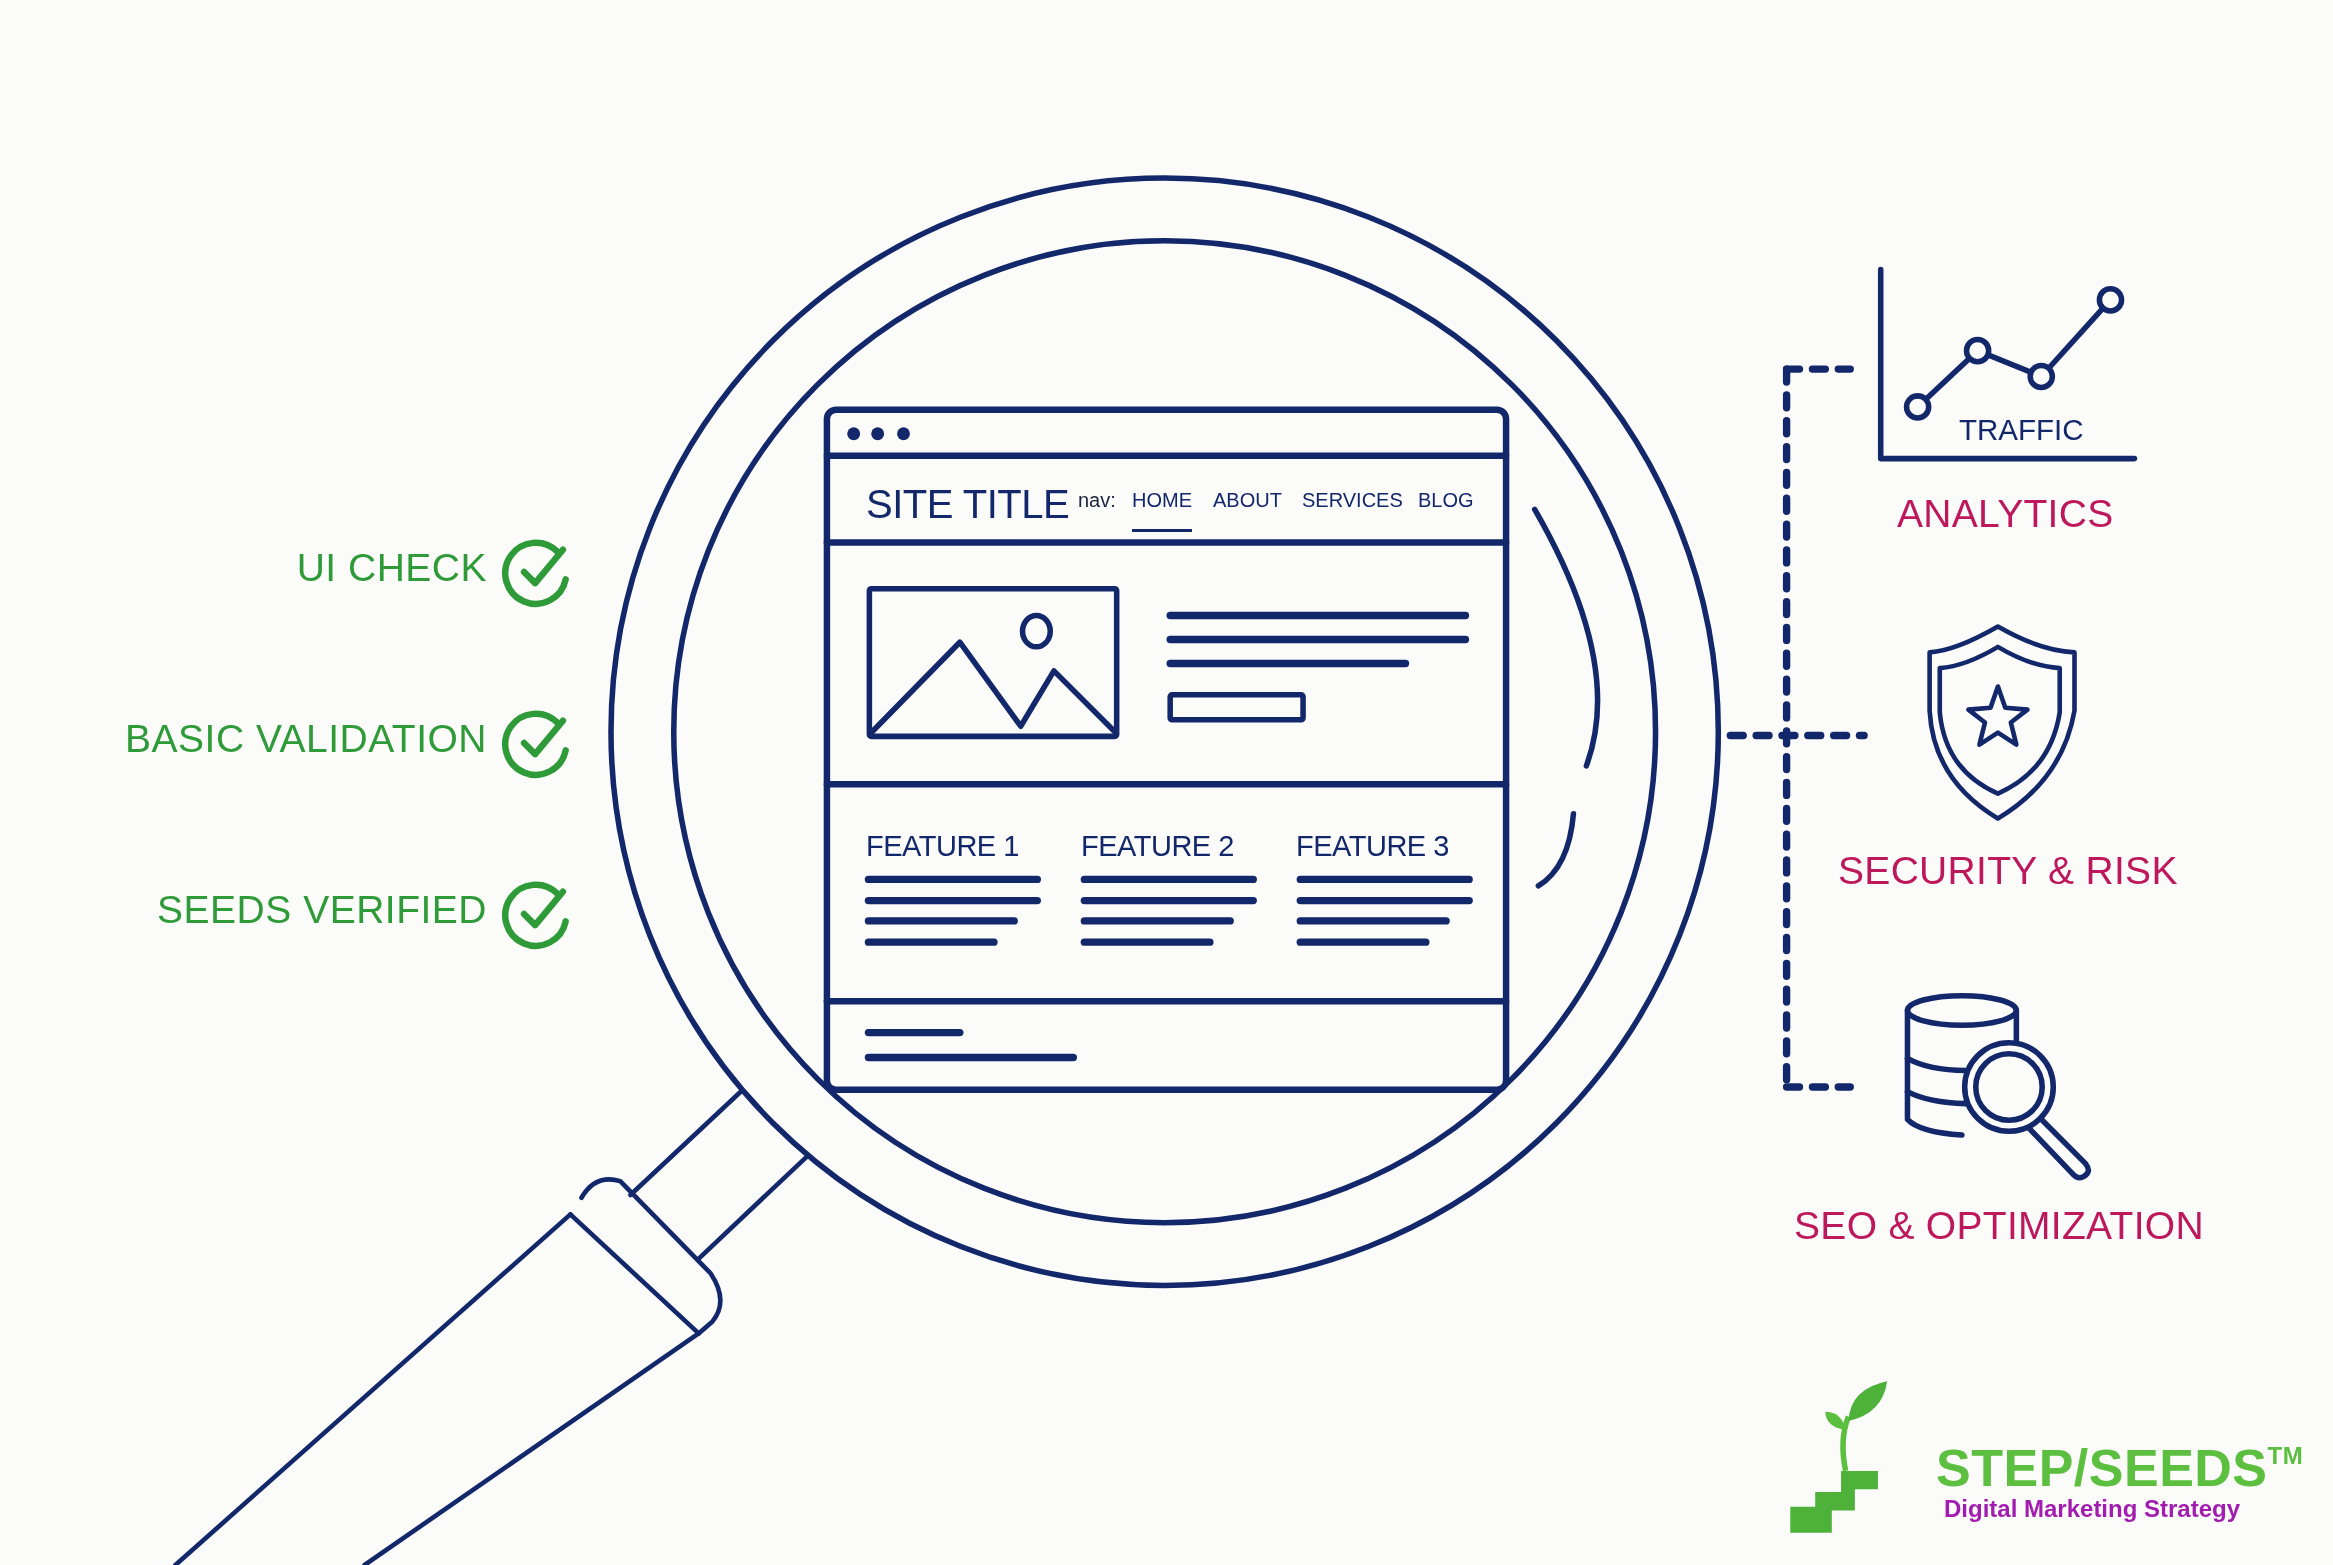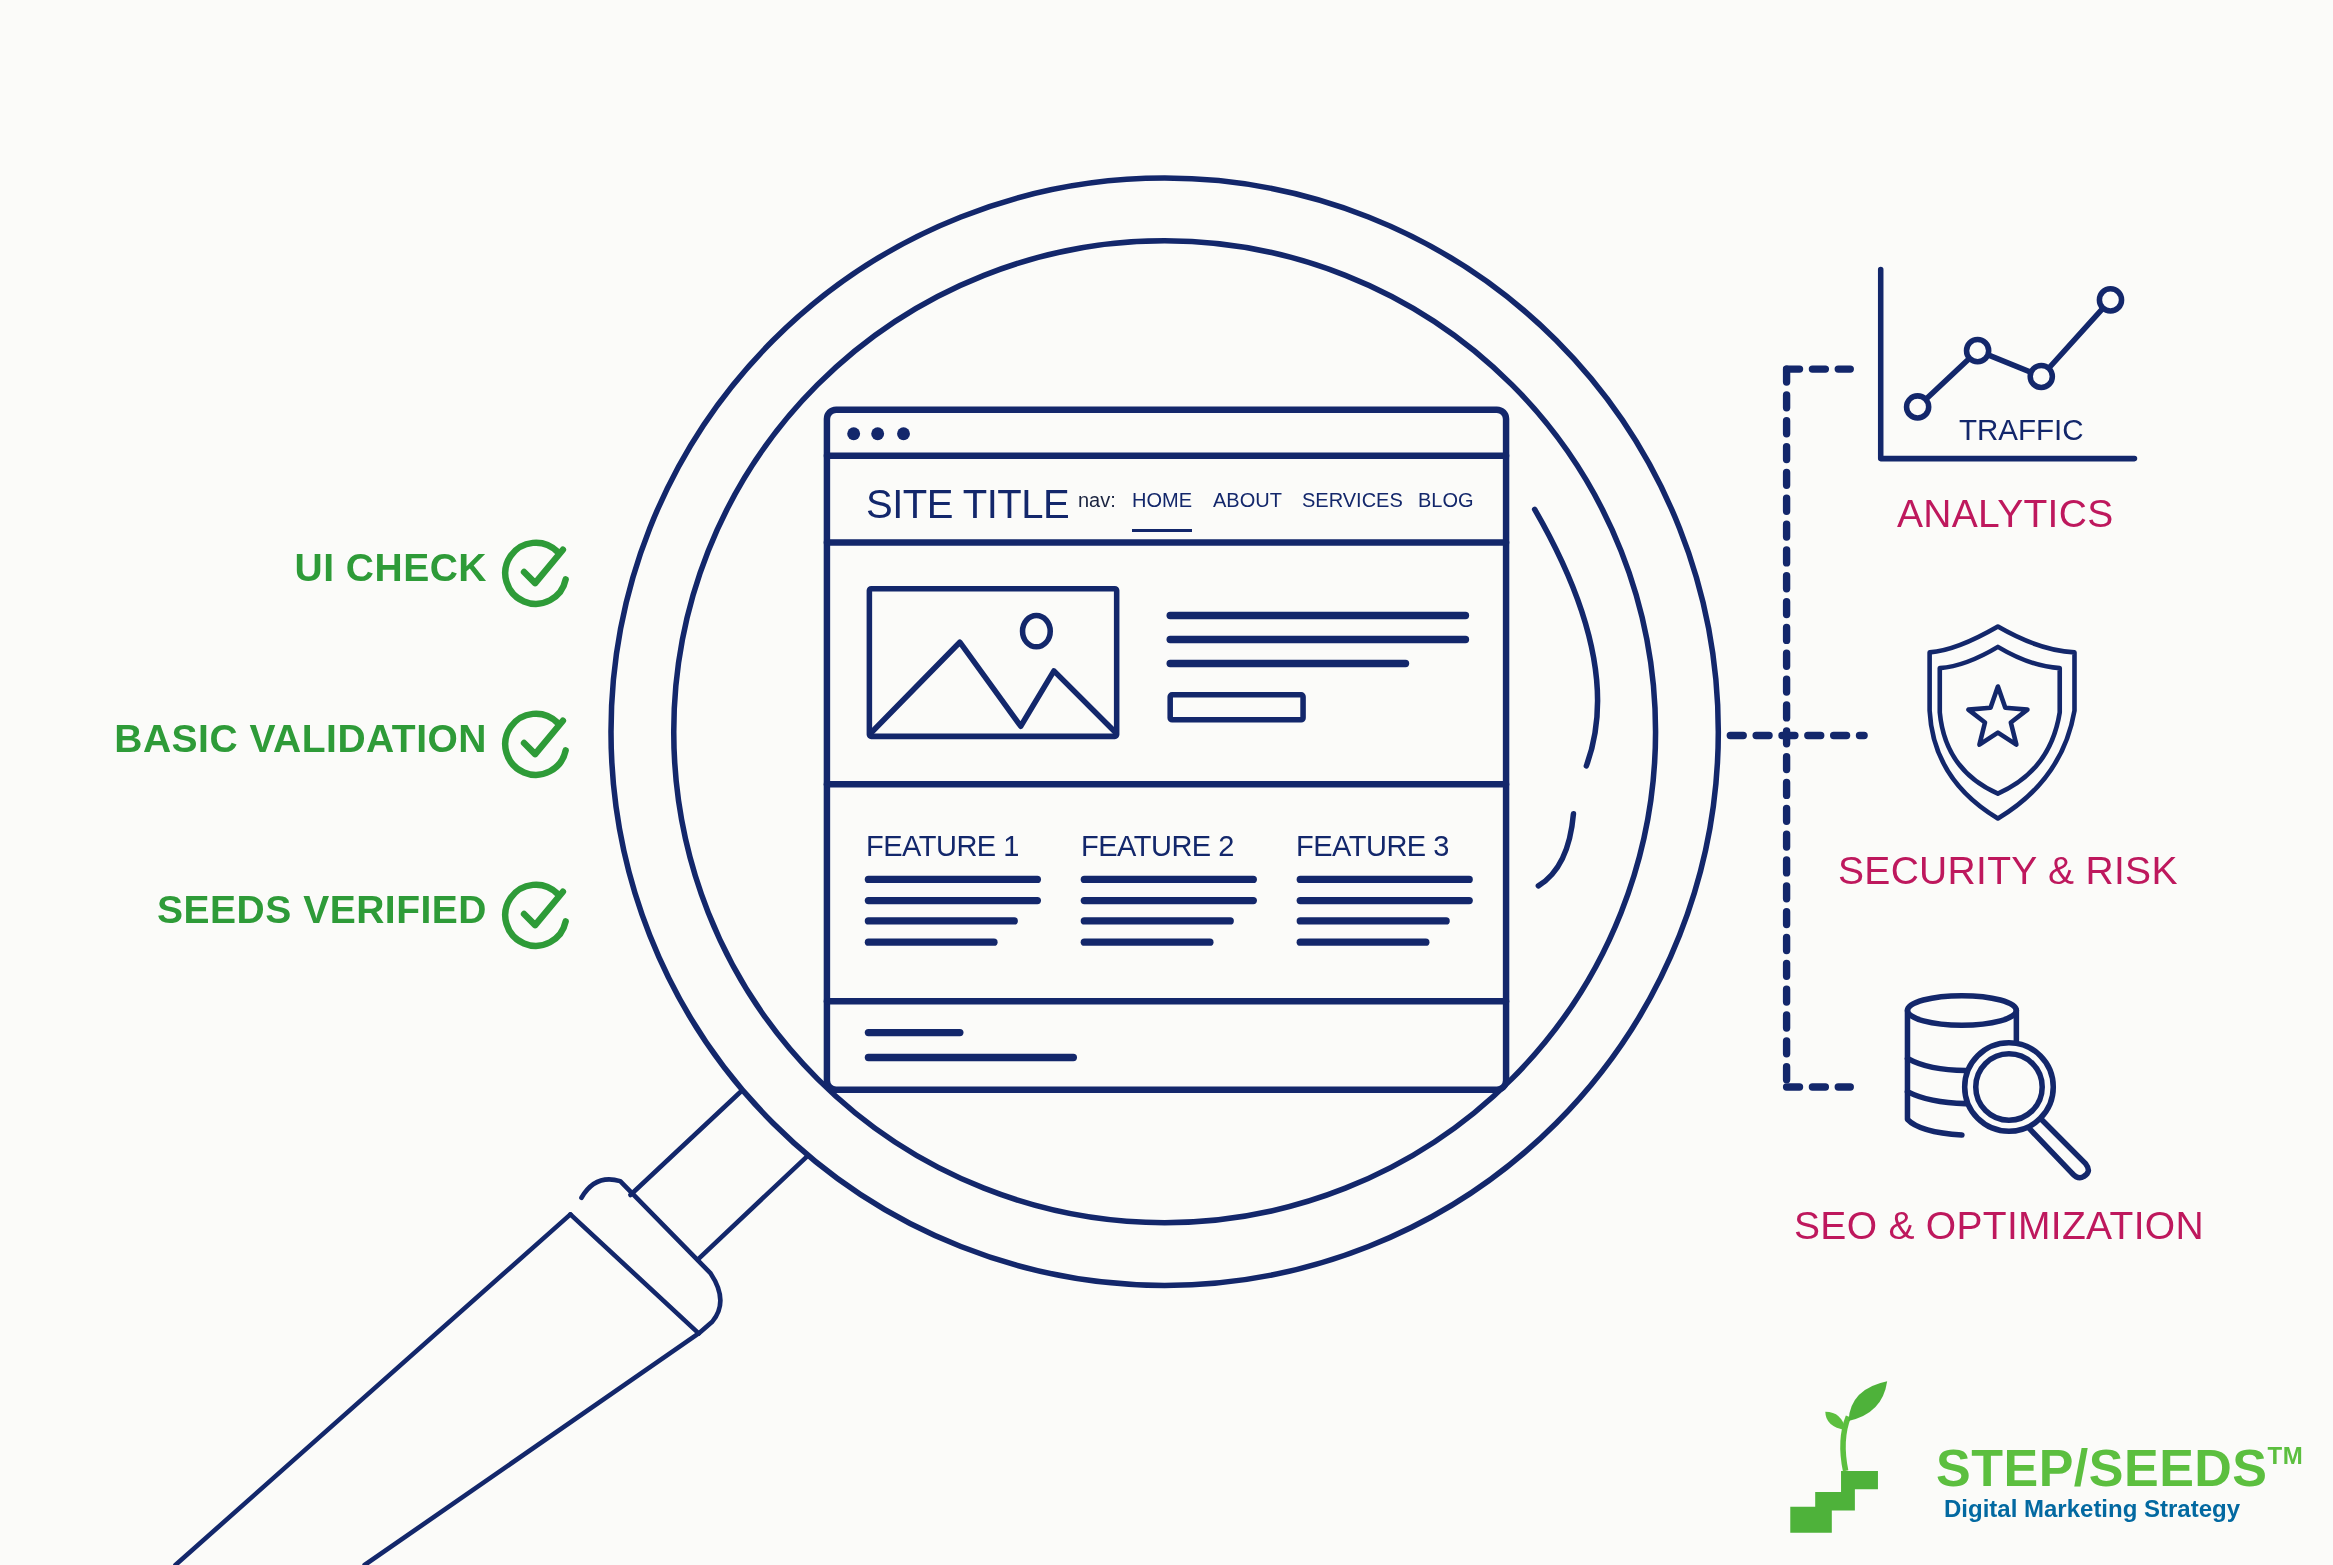--- a/index.html
+++ b/index.html
@@ -1,31 +1,31 @@
 <!DOCTYPE html>
 <html style="font-size:14.8px"><head>
 <meta charset="utf-8">
 <style>
   html, body { margin:0; padding:0; background:#fbfbf9; }
   body { width:2333px; height:1565px; position:relative; overflow:hidden;
          font-family:"Liberation Sans", "DejaVu Sans", sans-serif; }
   svg.canvas { position:absolute; left:0; top:0; }
-  .check-label { position:absolute; font-size:39px; font-weight:700; letter-spacing:0.5px;
+  .check-label { position:absolute; font-size:39px; font-weight:400; letter-spacing:0.5px;
                  color:#2e9b38; text-align:right; white-space:nowrap; }
   .check-icon { position:absolute; width:74px; height:74px; }
   .site-title { position:absolute; font-size:40px; color:#13276b; white-space:nowrap; letter-spacing:-0.5px; }
   .nav-label { position:absolute; font-size:20px; color:#1b2440; white-space:nowrap; }
   .nav-item { position:absolute; font-size:20px; color:#13276b; white-space:nowrap; cursor:pointer; }
   .nav-item.active { border-bottom:3.7px solid #13276b; padding-bottom:17px; }
   .feature-title { position:absolute; font-size:29px; color:#13276b; white-space:nowrap; letter-spacing:-0.5px; }
   .cat-label { position:absolute; font-size:39px; color:#be185d; white-space:nowrap; text-align:center; letter-spacing:0.3px; }
   .traffic-label { position:absolute; font-size:29.5px; color:#13276b; white-space:nowrap; }
   .brand-name { position:absolute; font-size:52px; font-weight:700; color:#5cbf3f; white-space:nowrap; letter-spacing:0.5px; }
   .brand-tm { font-size:24px; vertical-align:top; position:relative; top:3.7px; font-weight:700; }
-  .brand-tag { position:absolute; font-size:24px; font-weight:700; color:#0369a1; white-space:nowrap; }
+  .brand-tag { position:absolute; font-size:24px; font-weight:700; color:#a21caf; white-space:nowrap; }
 </style>
 </head>
 <body>
 
 <svg class="canvas" width="2333" height="1565" viewBox="0 0 2528 1696">
   <g fill="none" stroke="#13276b" stroke-linecap="round" stroke-linejoin="round">
 
     <g stroke-width="5">
 
       <line x1="808" y1="1178" x2="683" y2="1295"></line>

